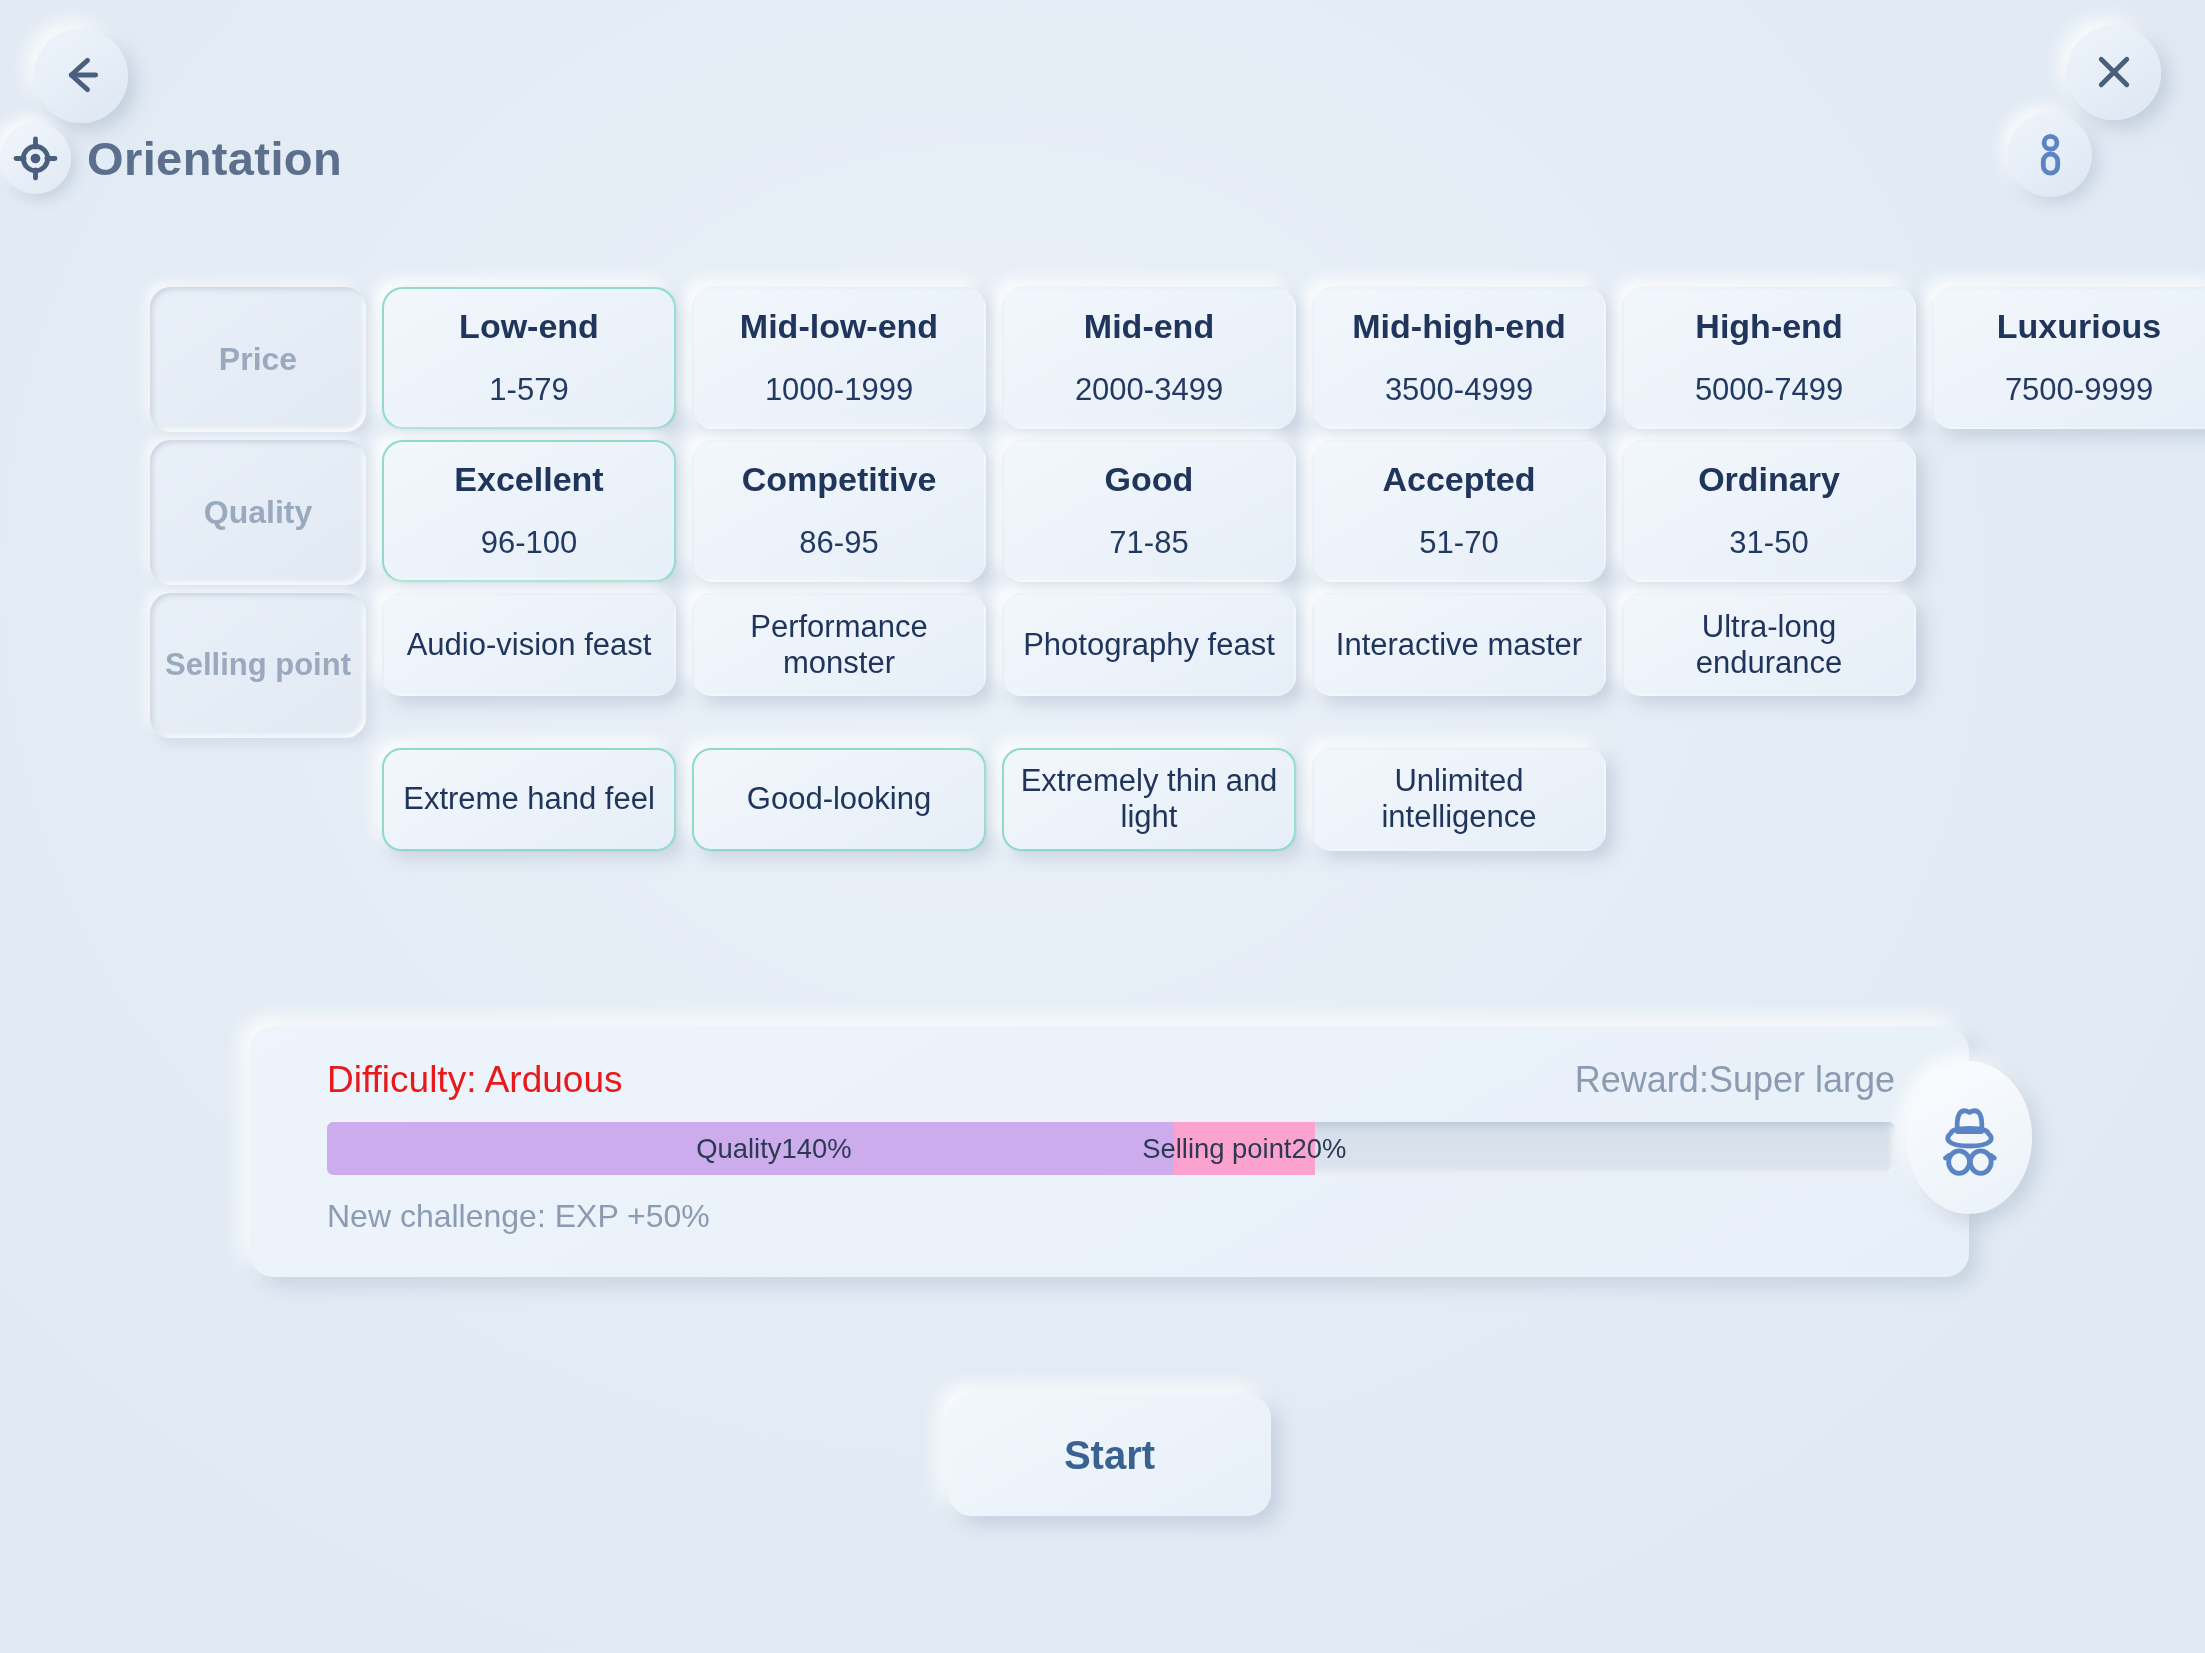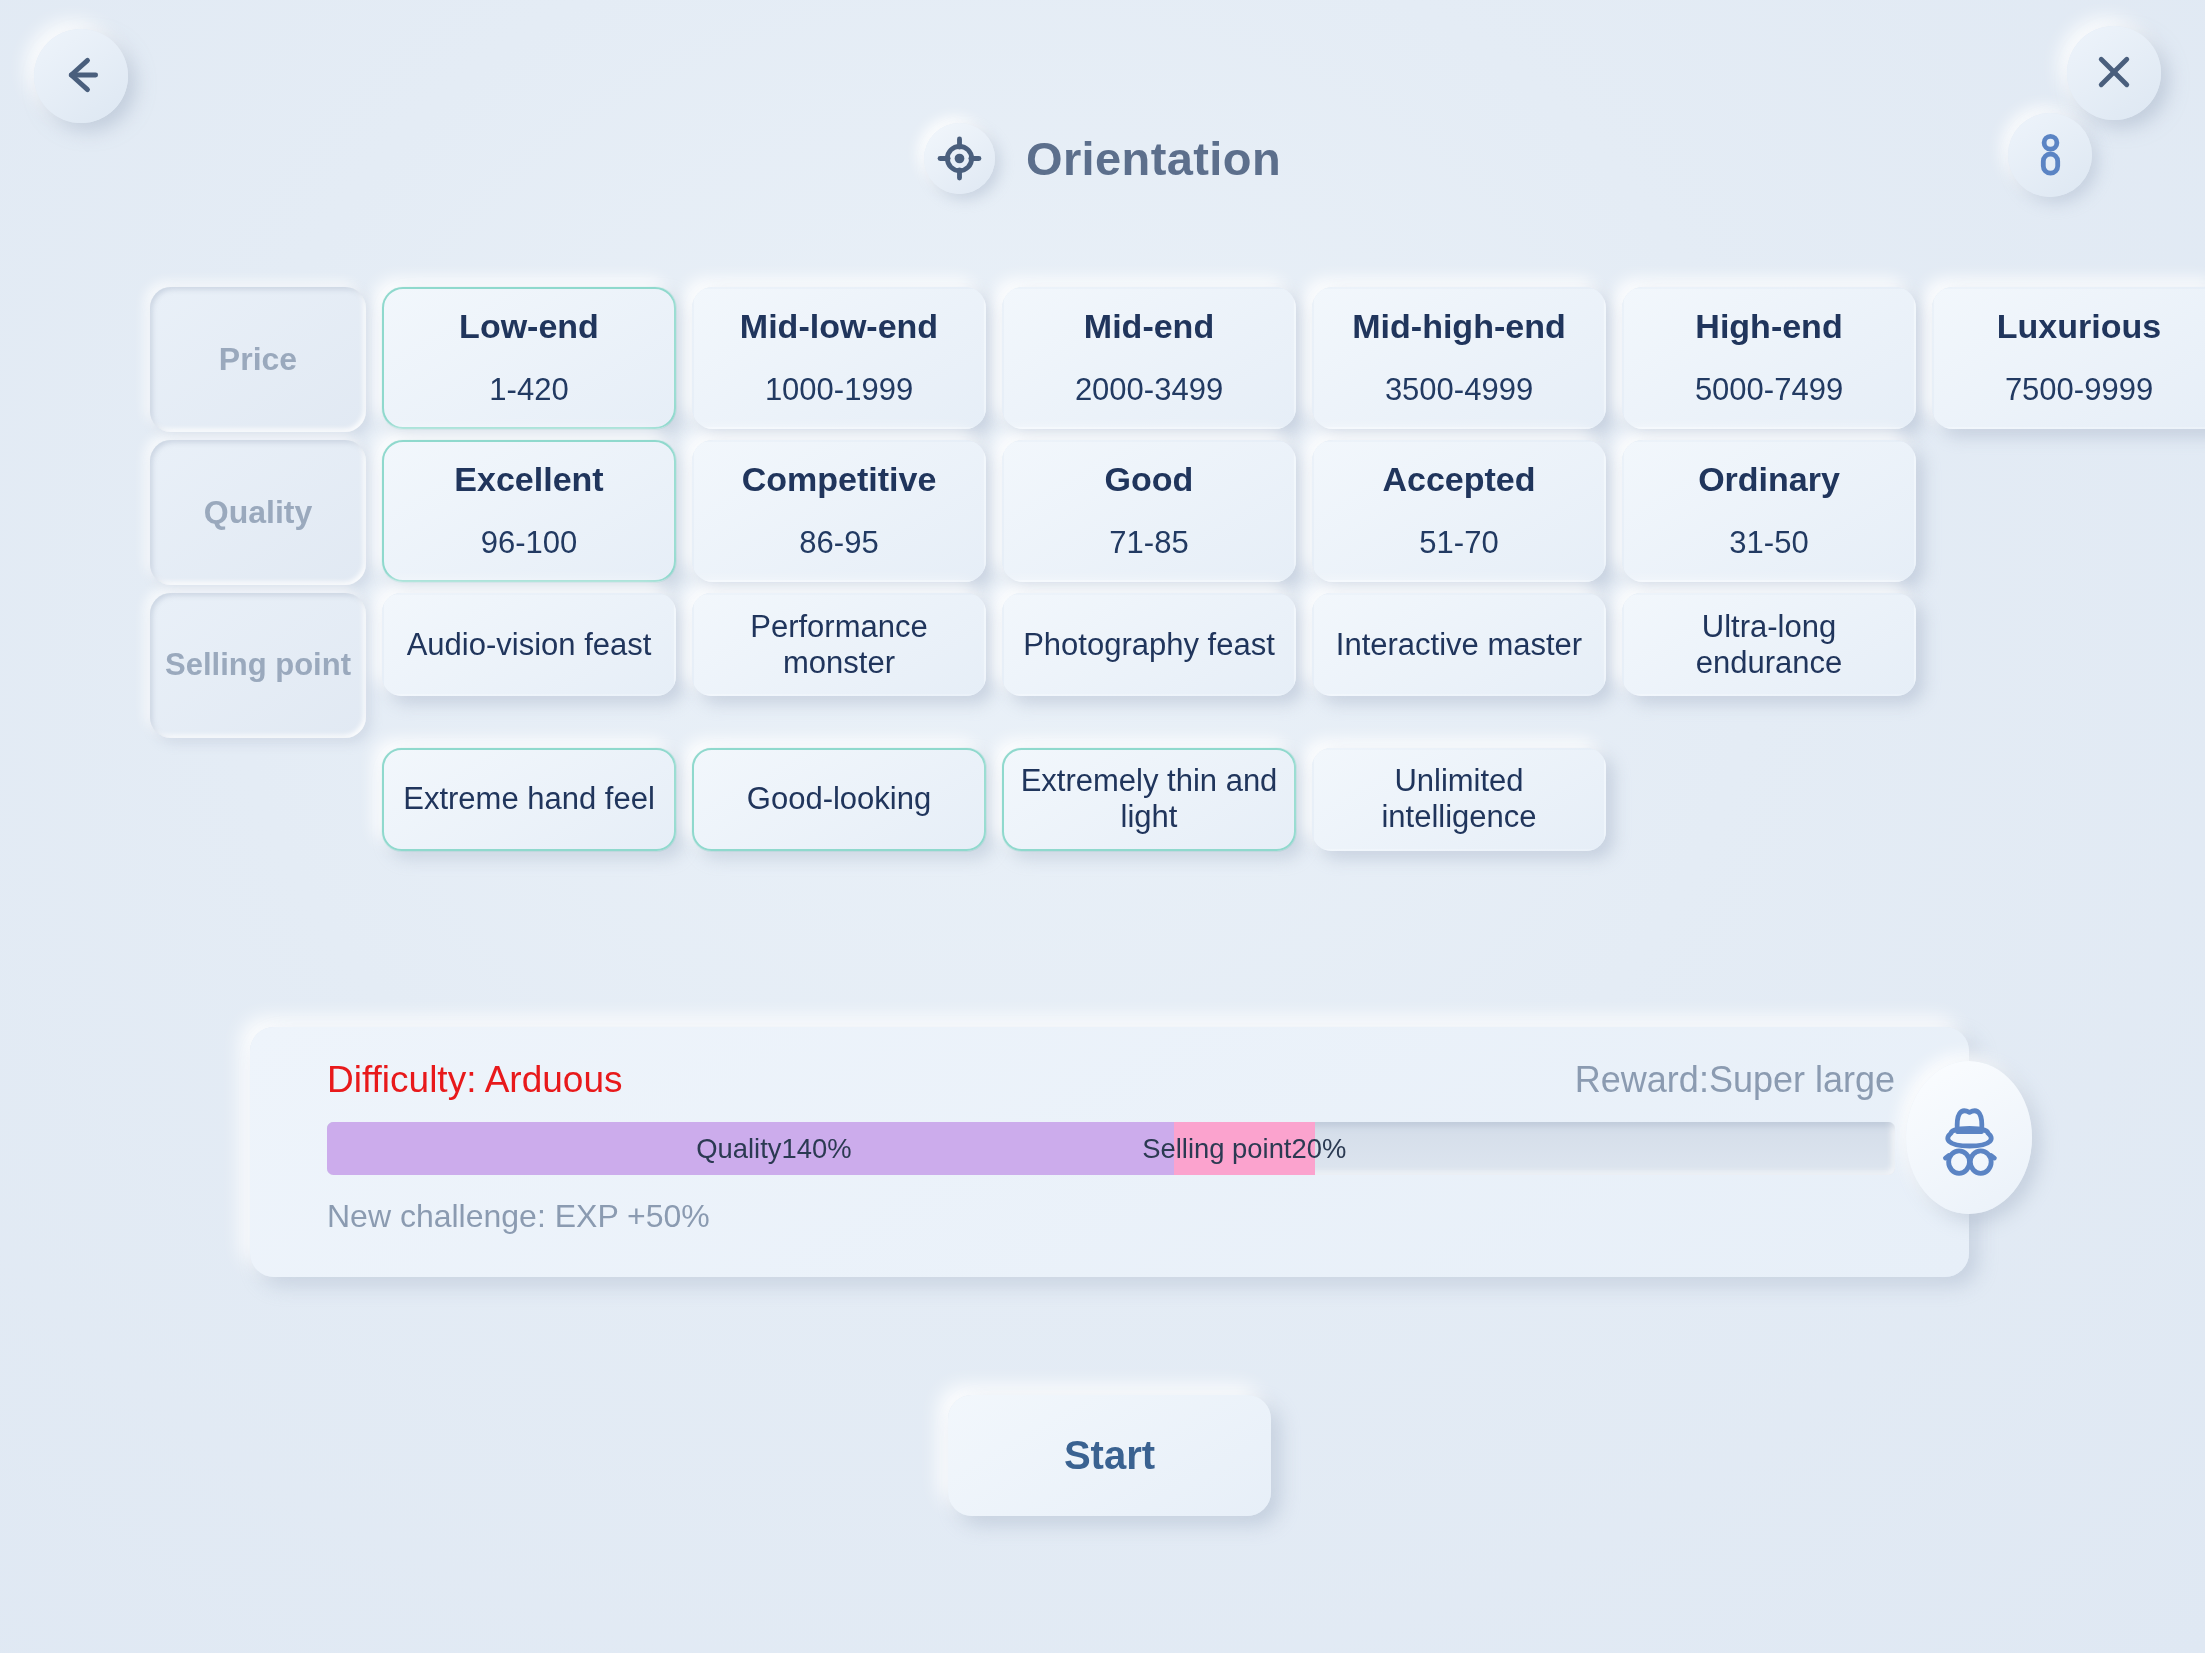--- a/index.html
+++ b/index.html
@@ -48,22 +48,21 @@
   .icon-blue   { stroke: #5b84c4; fill: none; stroke-width: 6; stroke-linecap: round; stroke-linejoin: round; }
 
   
   .title-wrap {
     position: absolute;
     top: 123px;
     left: 0;
     width: 2205px;
     display: flex;
     align-items: center;
-    justify-content: center;
-    gap: 31px;
+    gap: 16px;
   }
   .title-icon {
     width: 71px; height: 71px;
     border-radius: 50%;
     background: linear-gradient(145deg, #f2f7fc, #dfe8f3);
     box-shadow: 5.7px 5.7px 13px rgba(163,177,198,0.42),
                -5.7px -5.7px 13px rgba(255,255,255,0.95);
     display: flex; align-items: center; justify-content: center;
   }
   .title-text {
@@ -317,21 +316,21 @@
   </div>
 </div>
 
 <div class="grid">
 
   <div class="row">
     <div class="cat-label">Price</div>
 
     <div class="opt selected">
       <div class="opt-name">Low-end</div>
-      <div class="opt-range">1-420</div>
+      <div class="opt-range">1-579</div>
     </div>
     <div class="opt">
       <div class="opt-name">Mid-low-end</div>
       <div class="opt-range">1000-1999</div>
     </div>
     <div class="opt">
       <div class="opt-name">Mid-end</div>
       <div class="opt-range">2000-3499</div>
     </div>
     <div class="opt">

